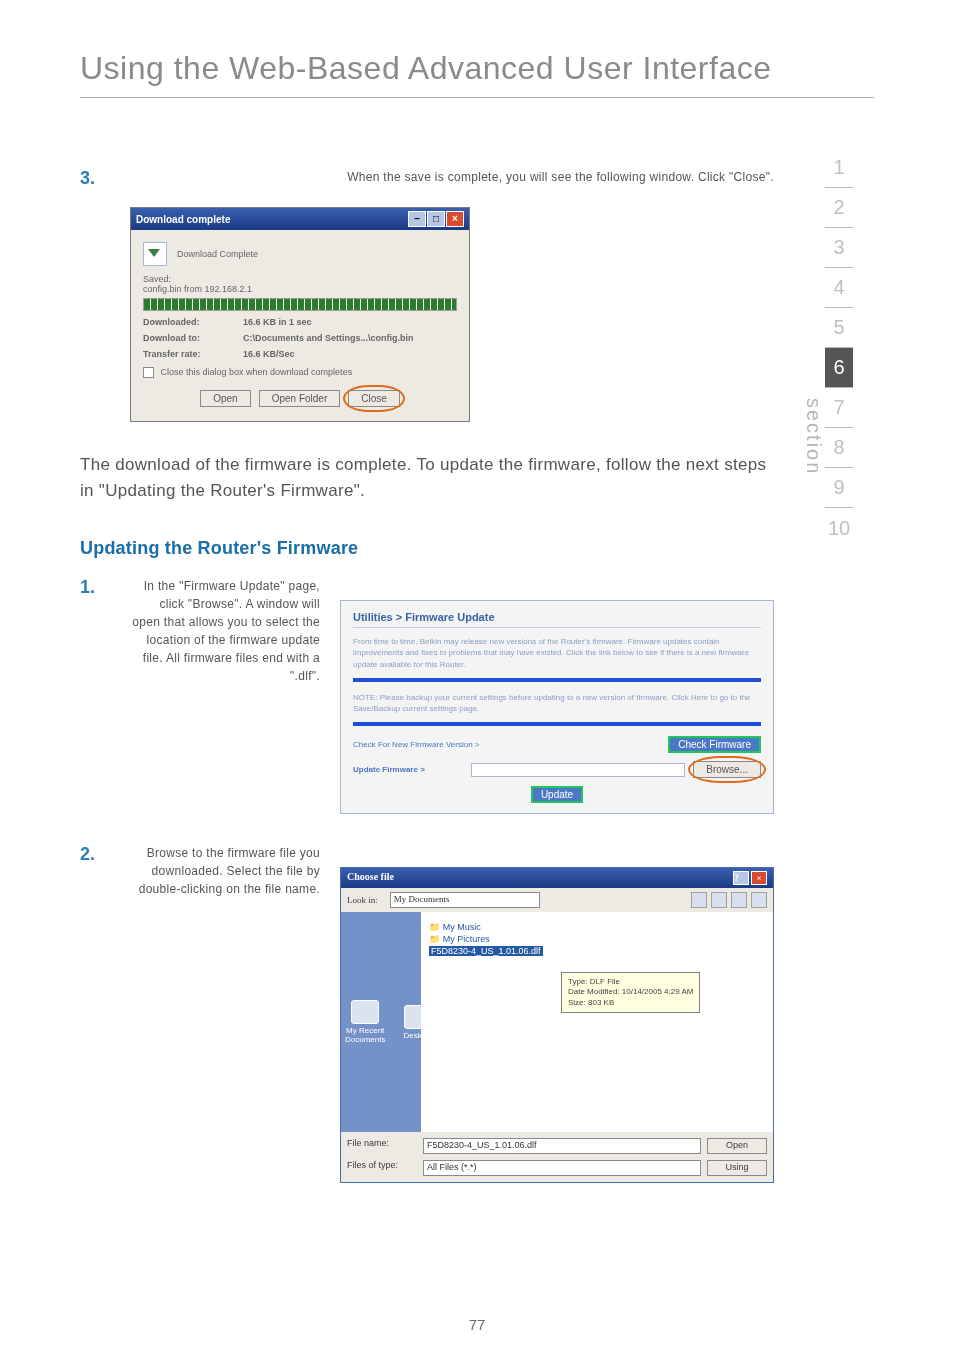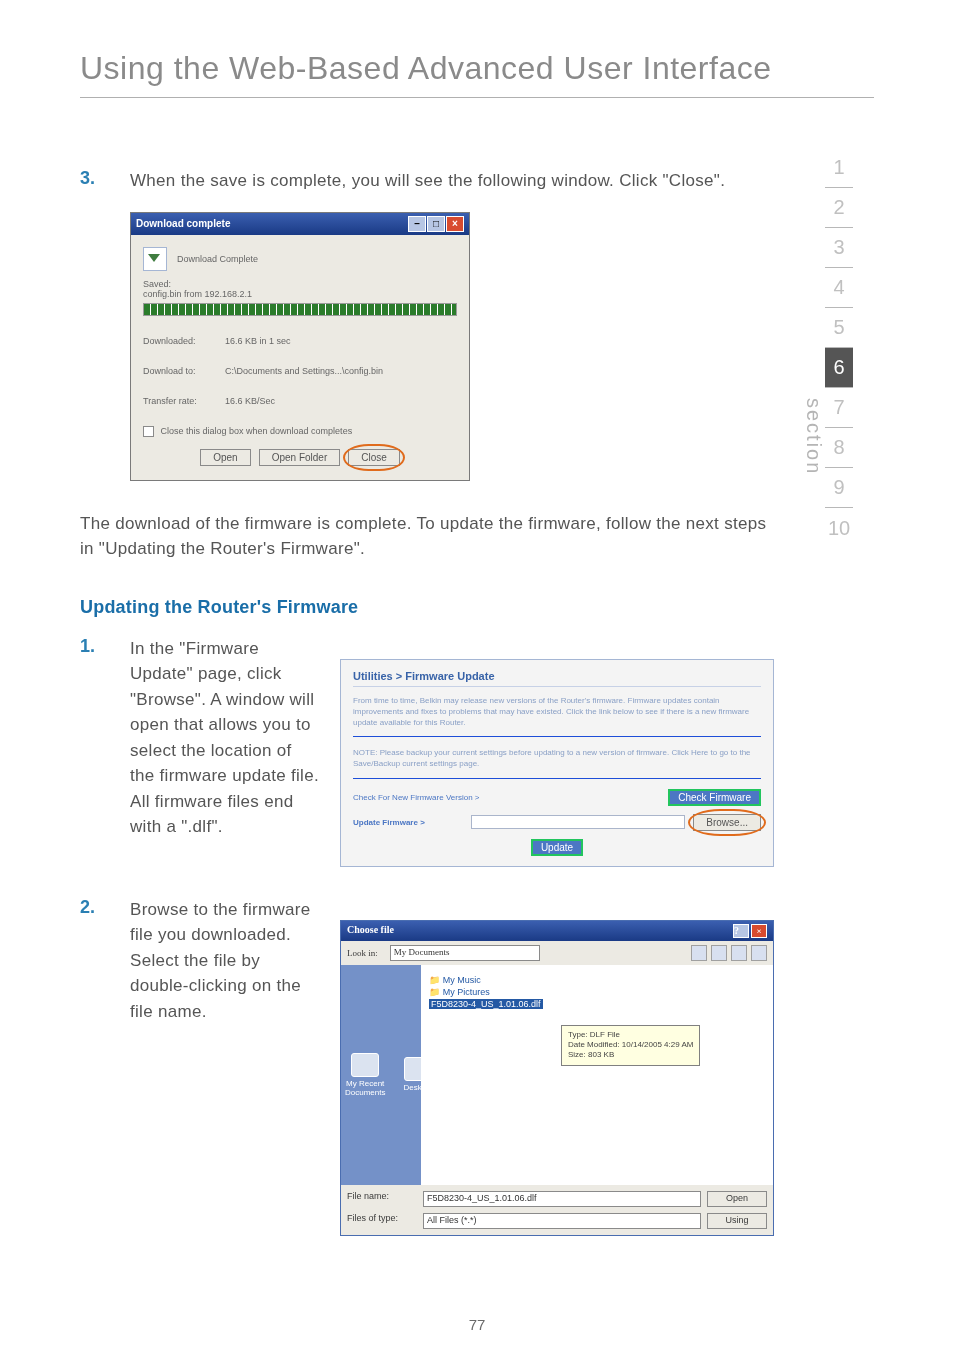--- a/index.html
+++ b/index.html
@@ -22,21 +22,21 @@
     margin-bottom: 70px;
   }
   .cols {
     display: flex;
     gap: 30px;
   }
   .main { flex: 1; }
   .sidebar { width: 70px; margin-top: -20px; position: relative; }
   .step-row { display: flex; gap: 20px; margin-bottom: 18px; }
   .step-num { width: 30px; font-weight: 700; color: #2a7fb3; font-size: 18px; }
-  .step-text { flex: 1; font-size: 17px; line-height: 1.5; color: #555; letter-spacing: 0.3px; }
+  .step-text { flex: 1; font-size: 12px; line-height: 1.5; color: #555; letter-spacing: 0.3px; text-align: right; }
   .block-para {
     font-size: 17px;
     line-height: 1.5;
     color: #555;
     margin: 30px 0 35px 0;
     letter-spacing: 0.3px;
   }
   .subhead {
     font-size: 18px;
     font-weight: 700;
@@ -68,32 +68,32 @@
     font-weight: 700;
   }
   .tb-icons { display: flex; gap: 1px; }
   .tb-btn { width: 18px; height: 16px; background: #b7c6e4; border: 1px solid #fff; font-size: 10px; text-align:center; line-height:14px; color:#000; }
   .tb-close { background: #d84b2f; color: #fff; font-weight: 700; }
   .shot1 .body { padding: 12px 12px 14px 12px; }
   .shot1 .dlrow { display:flex; align-items:center; gap:10px; margin-bottom: 8px; }
   .dl-icon { width: 24px; height: 24px; background: #fff; border: 1px solid #a5b6d4; position:relative; }
   .dl-icon:before { content:""; position:absolute; left:4px; top:6px; width:0; height:0; border-left:6px solid transparent; border-right:6px solid transparent; border-top:8px solid #3f7c3f; }
   .shot1 .progress { height: 13px; background: #fff; border: 1px solid #9a9a9a; margin: 4px 0 6px 0; background-image: repeating-linear-gradient(90deg, #2b7c2b 0 6px, #fff 6px 7px); }
-  .shot1 .kv { display:flex; gap: 2px; margin: 20px 0; }
+  .shot1 .kv { display:flex; gap: 20px; margin: 6px 0; font-weight: bold; }
   .shot1 .kv .k { width: 80px; }
   .chk { display:inline-block; width: 11px; height:11px; border:1px solid #8a8a8a; background:#fff; vertical-align:middle; margin-right:4px; }
   .shot1 .btnrow { display:flex; gap: 8px; justify-content:center; margin-top: 12px; }
   .winbtn { background:#eceae3; border:1px solid #8a8a8a; padding:2px 12px; font-size:10px; color:#555; }
   .circled { position:relative; }
   .circled:after { content:""; position:absolute; left:-6px; top:-6px; right:-6px; bottom:-6px; border:2px solid #e06b1c; border-radius: 50%/60%; }
 
   
   .shot2 { background:#f4f4f4; border:1px solid #a5b6d4; font-size:8px; color:#6f85b0; padding: 10px 12px; width:100%; }
   .shot2 .hdr { color:#3863a8; font-size:11px; font-weight:700; margin-bottom:8px; border-bottom: 1px solid #c7d1e6; padding-bottom:4px; }
-  .shot2 .para { color:#8aa0c6; margin: 6px 0 10px 0; line-height:1.4; border-bottom: 1px solid #1d4ed8; padding-bottom:8px; }
+  .shot2 .para { color:#8aa0c6; margin: 6px 0 10px 0; line-height:1.4; border-bottom: 4px solid #1d4ed8; padding-bottom:8px; }
   .shot2 .row { display:flex; align-items:center; gap: 8px; margin: 8px 0; }
   .sbtn { background:#4c77c4; color:#fff; border:2px solid #22c55e; padding:1px 8px; font-size:10px;text-align:center; }
   .sfield { flex:1; height:14px; background:#fff; border:1px solid #aab5cb; }
   .shot2 .center { display:flex; justify-content:center; margin-top:6px; }
 
   
   .shot3 { width: 100%; border:1px solid #4a6db0; background:#fff; font-size:9px; }
   .shot3 .titlebar { background: linear-gradient(#3b5fb0,#1a3a85); color:#fff; padding:3px 6px; display:flex; justify-content:space-between; font-weight:700; font-size:10px;font-family:Liberation Serif, serif; }
   .shot3 .tbr { display:flex; gap:2px; }
   .shot3 .tbr span { width:16px; height:14px; background:#b7c6e4; border:1px solid #fff; }

